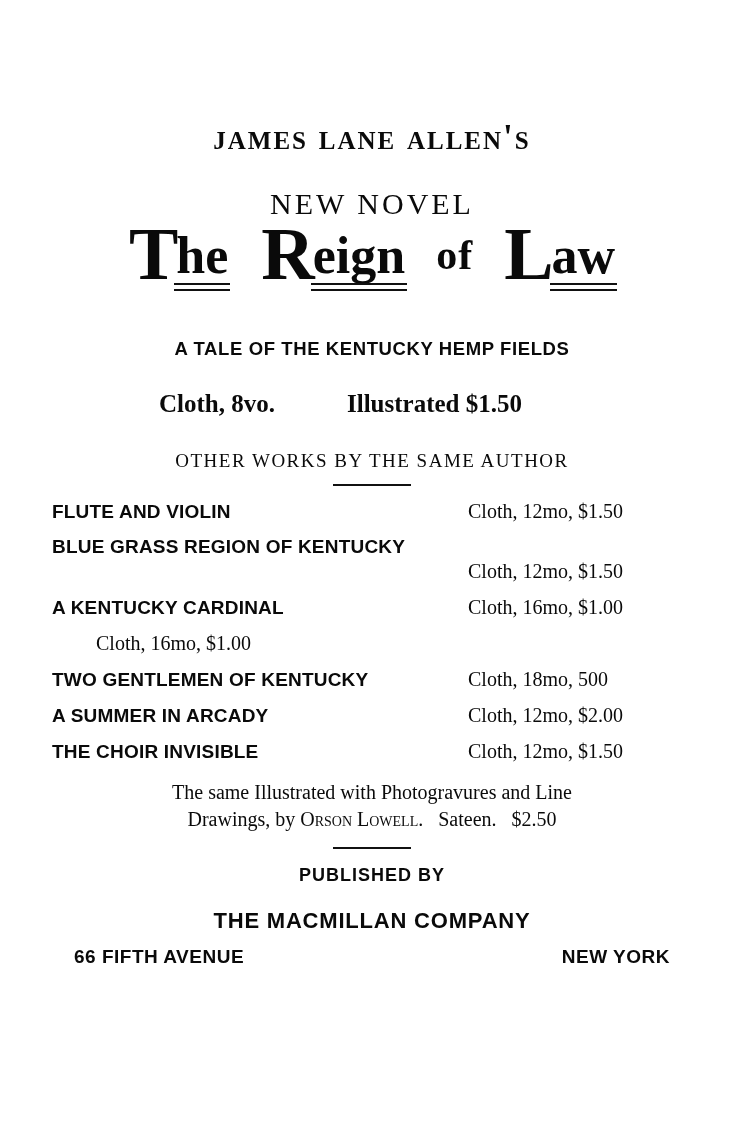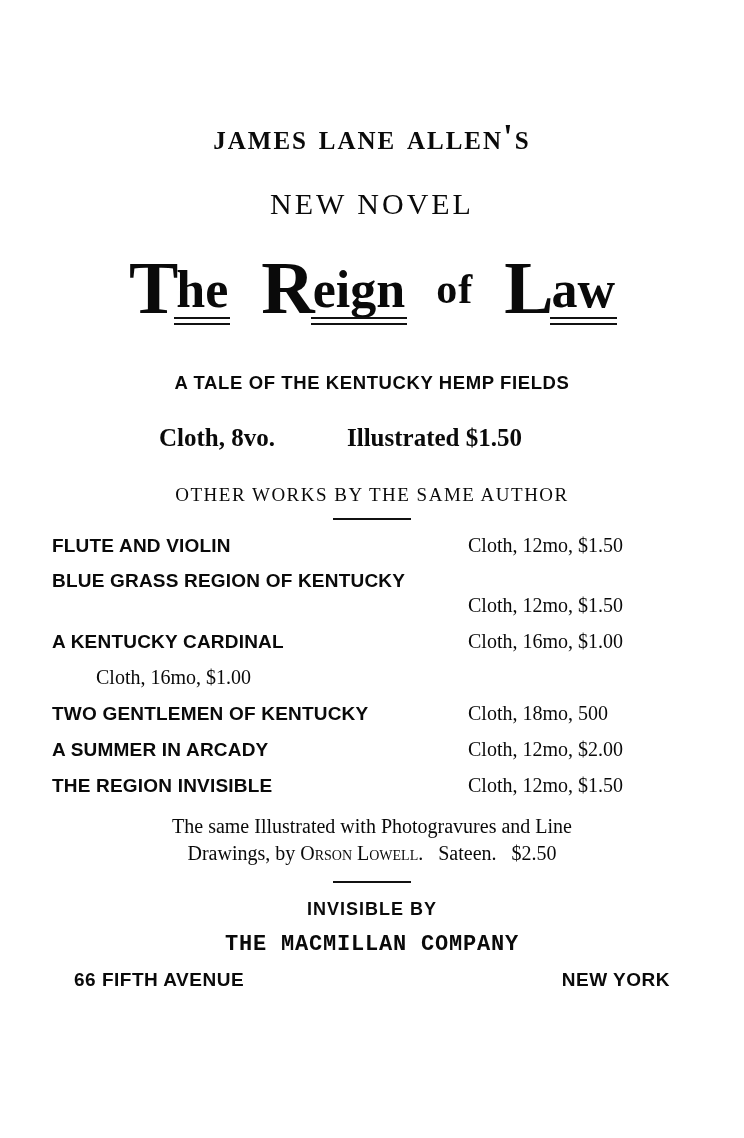--- a/index.html
+++ b/index.html
@@ -41,21 +41,20 @@
     margin-top: 34px;
     font-family: "Liberation Serif", serif;
     font-weight: normal;
     font-size: 30px;
     letter-spacing: 3px;
     line-height: 1;
   }
 
   
   .title-wrap {
-    margin-top: 34px;
     text-align: center;
     white-space: nowrap;
   }
   .title {
     display: inline-block;
     font-family: "Liberation Serif", serif;
     font-weight: bold;
     font-size: 52px;
     line-height: 1.05;
     letter-spacing: 0px;
@@ -204,22 +203,22 @@
   
   .published-by {
     text-align: center;
     font-family: "Liberation Sans", sans-serif;
     font-weight: bold;
     font-size: 18px;
     letter-spacing: 1px;
   }
   .publisher {
     text-align: center;
-    margin-top: 12px;
-    font-family: Liberation Mono, monospace;
+    margin-top: 22px;
+    font-family: Liberation Sans, sans-serif;
     font-weight: bold;
     font-size: 22px;
     letter-spacing: 0.8px;
   }
   .address-row {
     margin-top: 12px;
     display: flex;
     justify-content: space-between;
     padding: 0 72px;
     font-family: "Liberation Sans", sans-serif;
@@ -289,33 +288,33 @@
       <div class="work-title">TWO GENTLEMEN OF KENTUCKY</div>
       <div class="work-price">Cloth,  18mo,  500</div>
     </div>
 
     <div class="work-row">
       <div class="work-title">A SUMMER IN ARCADY</div>
       <div class="work-price">Cloth, 12mo, $2.00</div>
     </div>
 
     <div class="work-row">
-      <div class="work-title">THE REGION INVISIBLE</div>
+      <div class="work-title">THE CHOIR INVISIBLE</div>
       <div class="work-price">Cloth, 12mo, $1.50</div>
     </div>
 
   </div>
 
   <div class="note">
     <div>The same Illustrated with Photogravures and Line</div>
     <div class="note-line2"><span>Drawings, by </span><span class="sc">Orson Lowell.</span><span>   Sateen.   $2.50</span></div>
   </div>
 
   <div class="rule2"></div>
 
-  <div class="published-by">INVISIBLE BY</div>
+  <div class="published-by">PUBLISHED BY</div>
   <div class="publisher">THE  MACMILLAN  COMPANY</div>
   <div class="address-row">
     <div>66 FIFTH AVENUE</div>
     <div>NEW YORK</div>
   </div>
 
 </div>
 
 </body></html>

